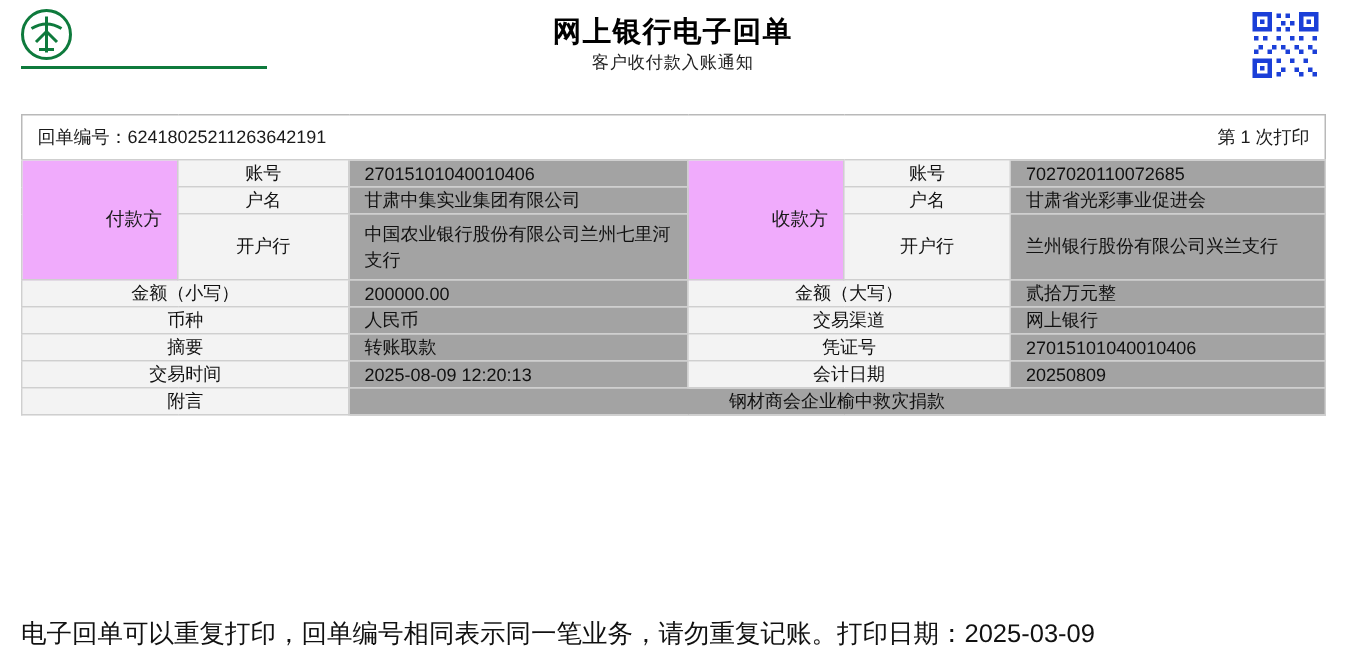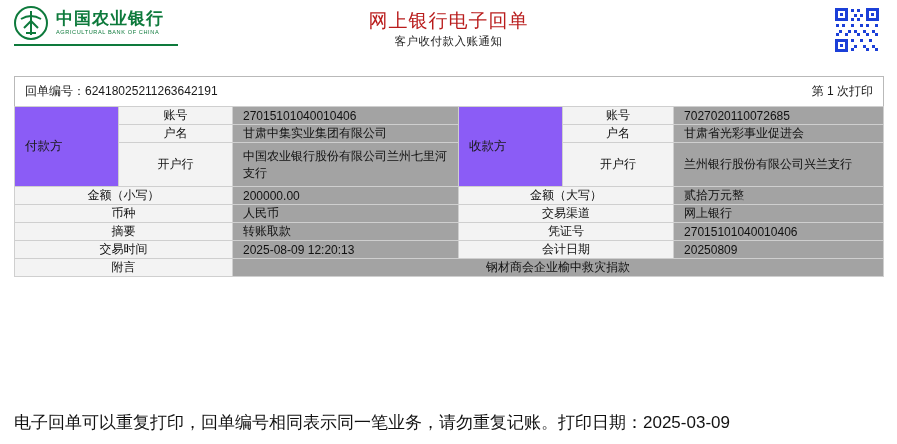--- a/index.html
+++ b/index.html
@@ -52,23 +52,23 @@
     margin-top: 3px;
   }
 
   .title-block {
     position: absolute;
     left: 0; right: 0; top: 8px;
     text-align: center;
   }
   .doc-title {
     font-size: 19px;
-    font-weight: normal;
+    font-weight: bold;
     letter-spacing: 1px;
-    color: #b91c1c;
+    color: #000000;
   }
   .doc-subtitle {
     font-size: 11.5px;
     color: #222;
     letter-spacing: 0.5px;
   }
 
   .qr {
     position: absolute;
     right: 16px; top: 6px;
@@ -94,22 +94,22 @@
   }
   .receipt tr.tall td { height: 17px; }
 
   .lbl {
     background: #f3f3f3;
     text-align: center;
     color: #111;
     white-space: nowrap;
   }
   .lbl-party {
-    background: #8b5cf6;
-    text-align: left;
+    background: #f0abfc;
+    text-align: right;
     font-size: 12.5px;
   }
   .val {
     background: #a3a3a3;
     text-align: left;
     color: #111;
   }
   .topbar td {
     background: #ffffff;
     height: 30px;
@@ -142,24 +142,20 @@
 
   <div class="logo-block">
     <span class="logo-mark">
       <svg viewBox="0 0 34 34" width="34" height="34" aria-hidden="true">
         <circle cx="17" cy="17" r="16" fill="none" stroke="#0e7a3c" stroke-width="2"></circle>
         <path d="M17 5 L17 29" stroke="#0e7a3c" stroke-width="2"></path>
         <path d="M7 13 Q17 7 27 13" stroke="#0e7a3c" stroke-width="2" fill="none"></path>
         <path d="M10 22 L17 15 L24 22" stroke="#0e7a3c" stroke-width="2" fill="none"></path>
         <path d="M12 27 L22 27" stroke="#0e7a3c" stroke-width="2"></path>
       </svg>
-    </span>
-    <span class="logo-text">
-      <span class="logo-cn">中国农业银行</span>
-      <span class="logo-en">AGRICULTURAL BANK OF CHINA</span>
     </span>
   </div>
 
   <div class="title-block">
     <div class="doc-title">网上银行电子回单</div>
     <div class="doc-subtitle">客户收付款入账通知</div>
   </div>
 
   <span class="qr">
     <svg viewBox="0 0 48 48" width="48" height="48" aria-hidden="true">

